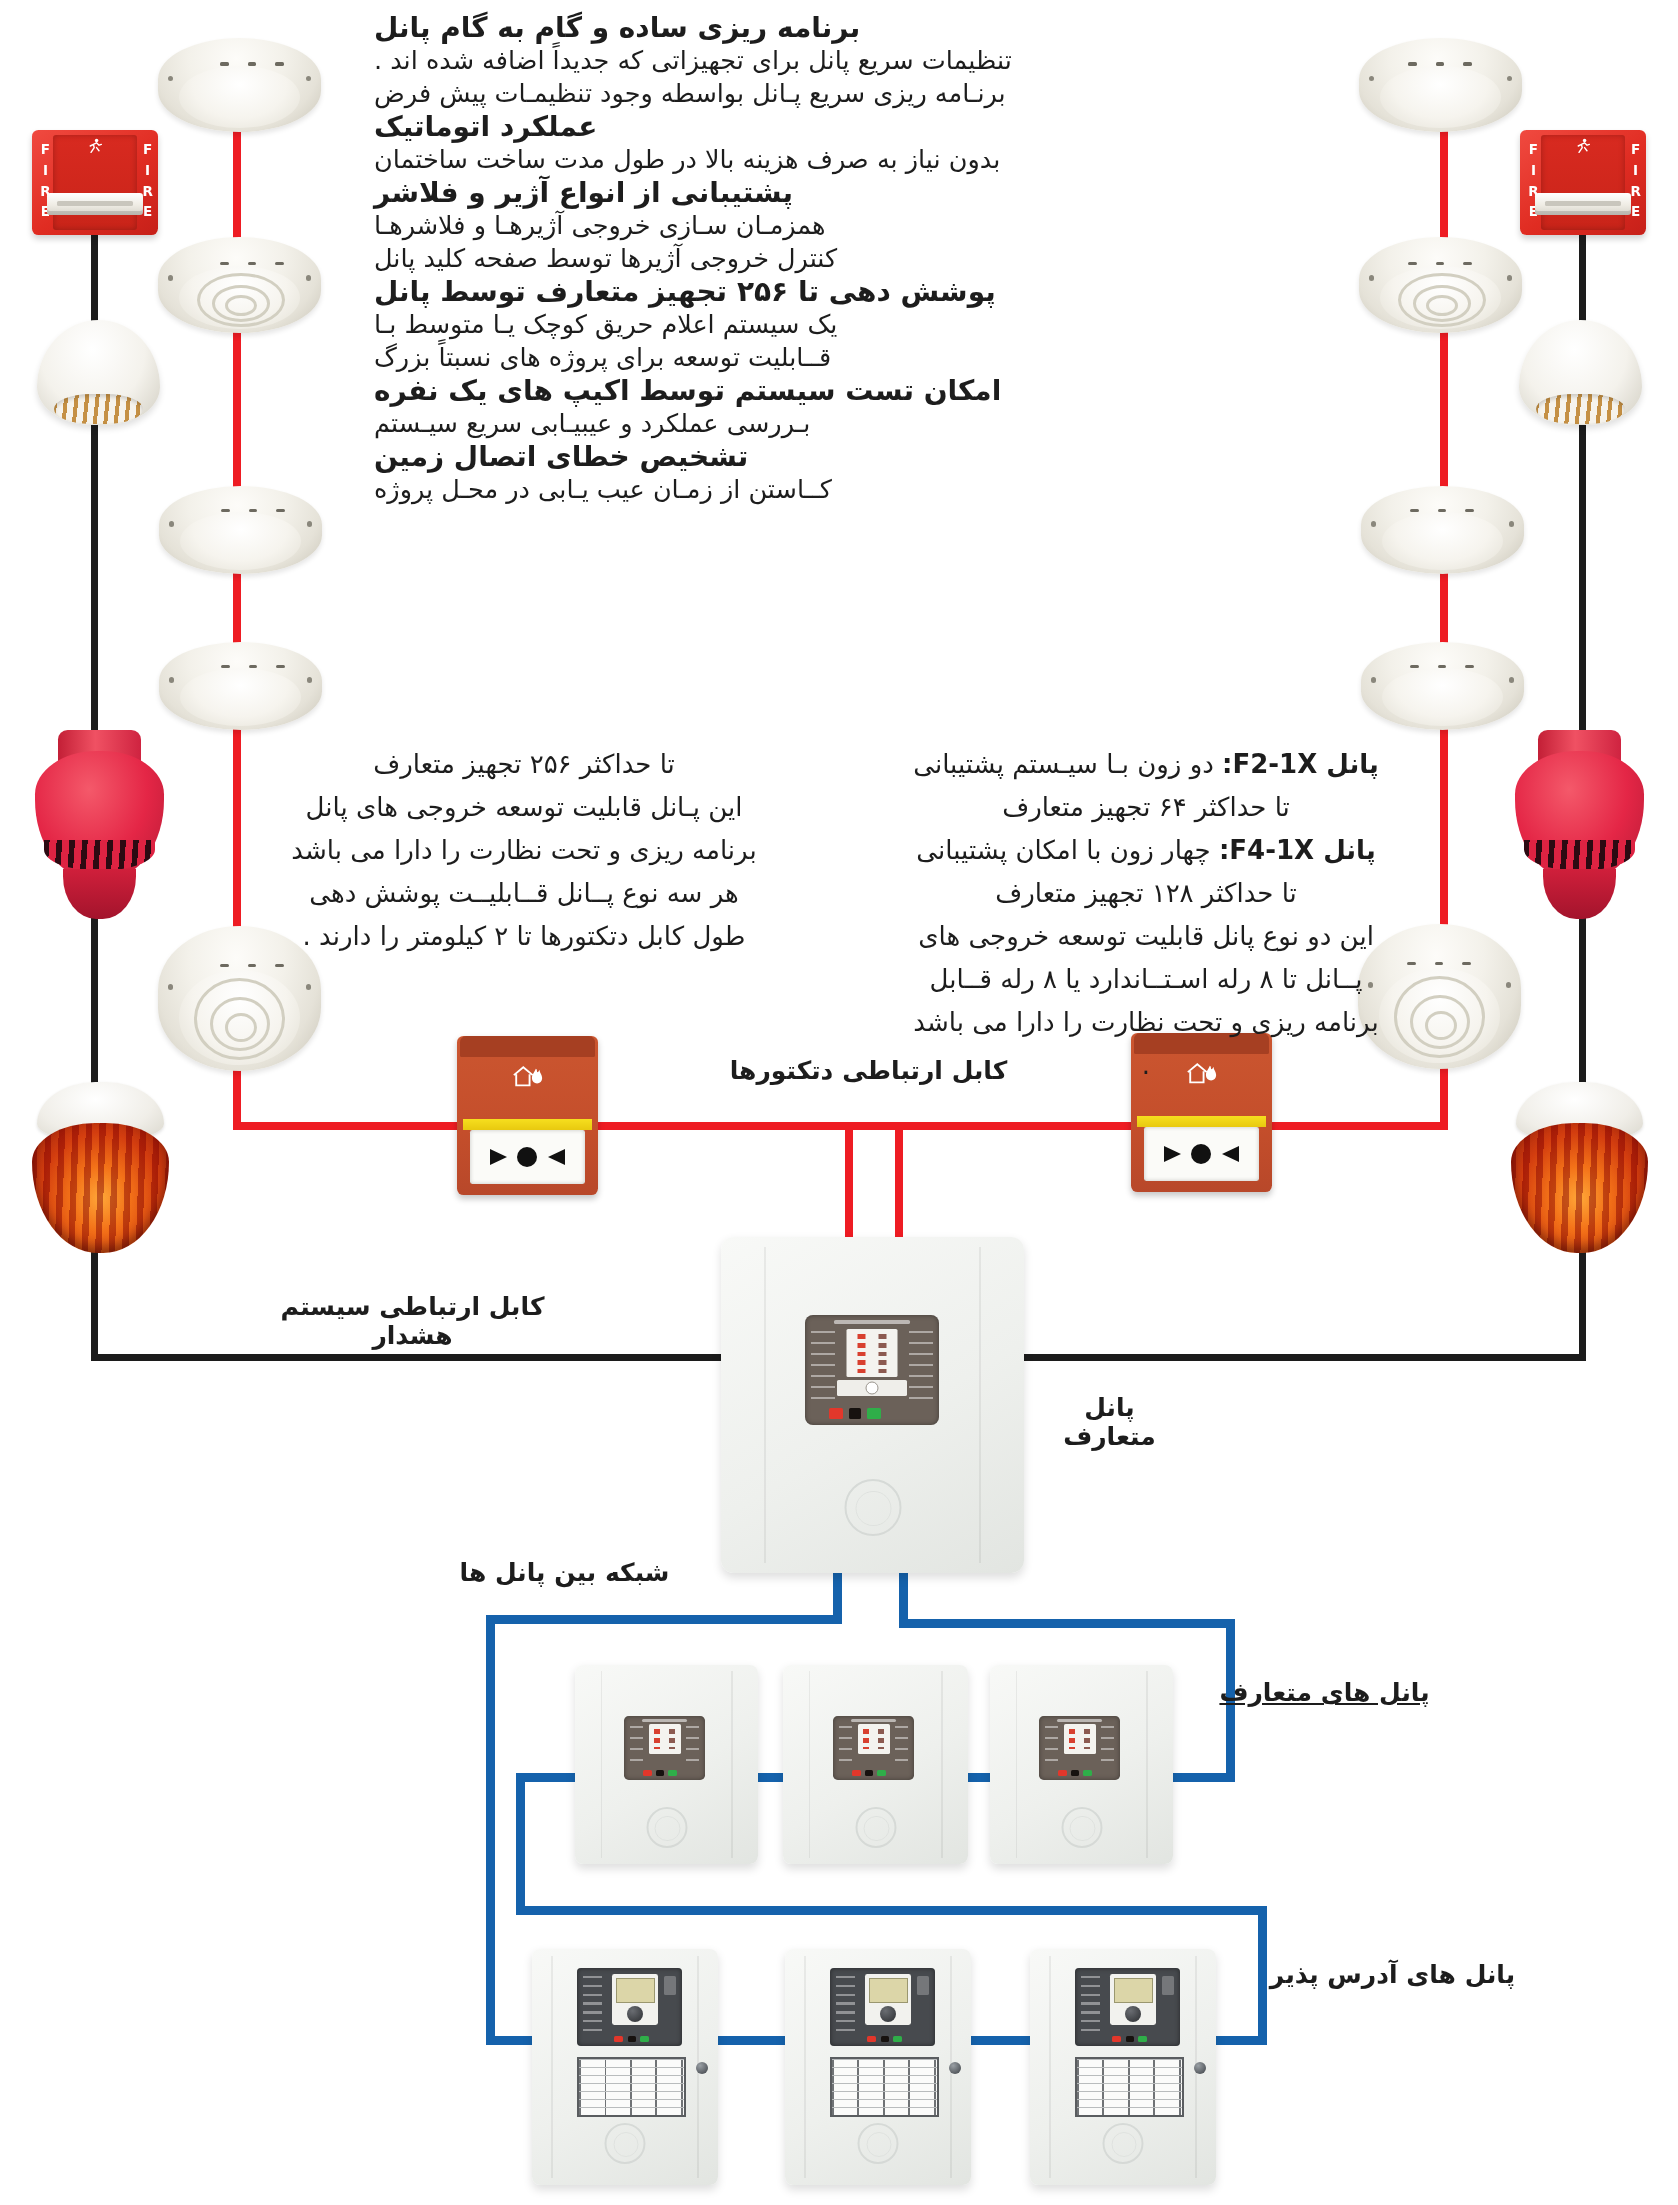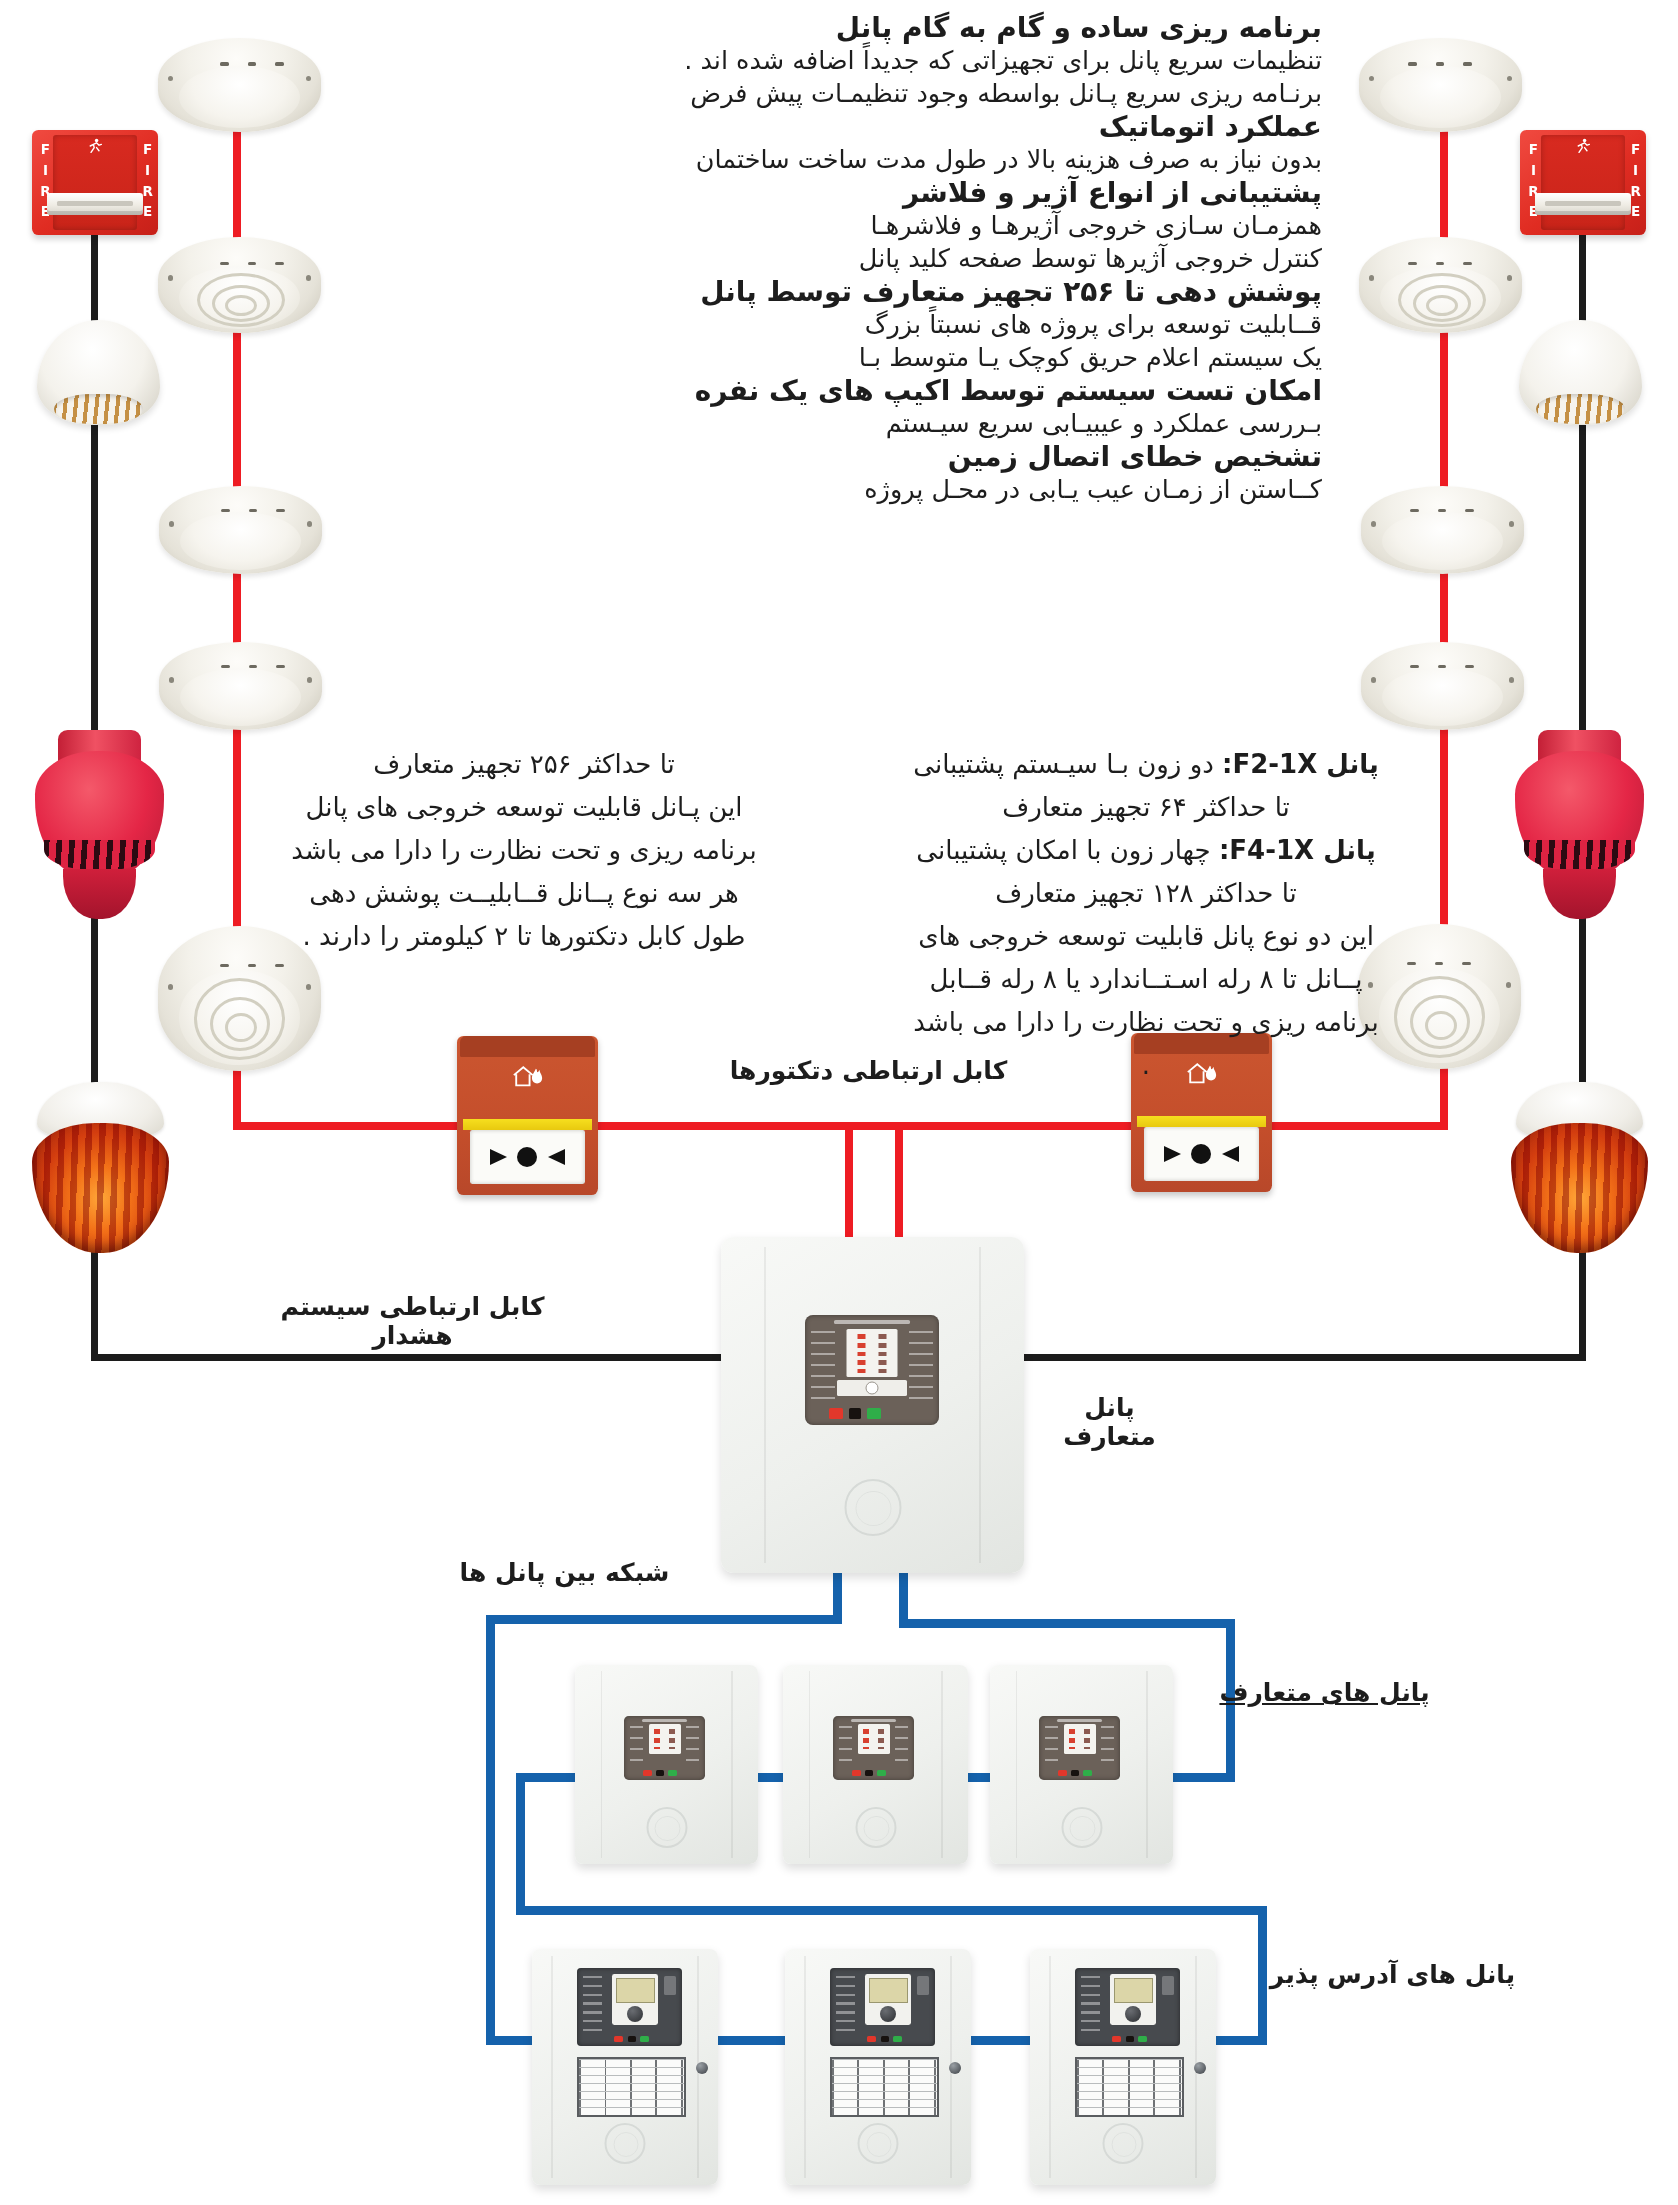--- a/index.html
+++ b/index.html
@@ -111,21 +111,21 @@
   .actrl .lcd{position:absolute;left:4px;top:4px;width:37px;height:23px;background:#dcd6a8;border:0.8px solid #9a976f;}
   .actrl .knob{position:absolute;left:50%;top:32px;transform:translateX(-50%);width:16px;height:16px;
     border-radius:50%;background:radial-gradient(circle at 35% 30%,#6a6d72,#2b2d30);}
   .actrl .rbar{position:absolute;right:5.6px;top:8px;width:12.7px;height:19px;background:rgba(255,255,255,.25);border-radius:1.6px;}
   .zgrid{position:absolute;background:#fbfbfa;border:2.4px solid #5a5d60;
     background-image:repeating-linear-gradient(180deg,#b9bcbd 0 0.8px,transparent 0.8px 8px),
       repeating-linear-gradient(90deg,#707376 0 1.6px,transparent 1.6px 25.5px);}
   .lock{position:absolute;border-radius:50%;background:radial-gradient(circle at 35% 30%,#9aa0a5,#3c4045);}
   
   .rtl{direction:rtl;}
-  .features{position:absolute;left:374px;top:11px;width:948px;text-align:right;}
+  .features{position:absolute;left:374px;top:11px;width:948px;text-align:left;}
   .features .h{font-size:28px;font-weight:700;line-height:33px;}
   .features .b{font-size:25.5px;font-weight:400;line-height:33px;}
   .info{position:absolute;font-size:26px;line-height:43px;text-align:center;}
   .info b{font-weight:700;}
   .lbl{position:absolute;font-size:25px;font-weight:700;text-align:center;}
 </style>
 </head>
 <body>
 
 <div id="canvas">
@@ -481,22 +481,22 @@
   <div class="features rtl">
     <div class="h">برنامه ریزی ساده و گام به گام پانل</div>
     <div class="b">تنظیمات سریع پانل برای تجهیزاتی که جدیداً اضافه شده اند .</div>
     <div class="b">برنـامه ریزی سریع پـانل بواسطه وجود تنظیمـات پیش فرض</div>
     <div class="h">عملکرد اتوماتیک</div>
     <div class="b">بدون نیاز به صرف هزینه بالا در طول مدت ساخت ساختمان</div>
     <div class="h">پشتیبانی از انواع آژیر و فلاشر</div>
     <div class="b">همزمـان سـازی خروجی آژیرهـا و فلاشرهـا</div>
     <div class="b">کنترل خروجی آژیرها توسط صفحه کلید پانل</div>
     <div class="h">پوشش دهی تا ۲۵۶ تجهیز متعارف توسط پانل</div>
+    <div class="b">یک سیستم اعلام حریق کوچک یـا متوسط بـا</div>
     <div class="b">قــابلیت توسعه برای پروژه های نسبتاً بزرگ</div>
-    <div class="b">یک سیستم اعلام حریق کوچک یـا متوسط بـا</div>
     <div class="h">امکان تست سیستم توسط اکیپ های یک نفره</div>
     <div class="b">بـررسی عملکرد و عیبیـابی سریع سیـستم</div>
     <div class="h">تشخیص خطای اتصال زمین</div>
     <div class="b">کــاستن از زمـان عیب یـابی در محـل پروژه</div>
   </div>
 
   <div class="info rtl" style="left:280px;top:743px;width:488px;">
     <div>تا حداکثر ۲۵۶ تجهیز متعارف</div>
     <div>این پـانل قابلیت توسعه خروجی های پانل</div>
     <div>برنامه ریزی و تحت نظارت را دارا می باشد</div>

